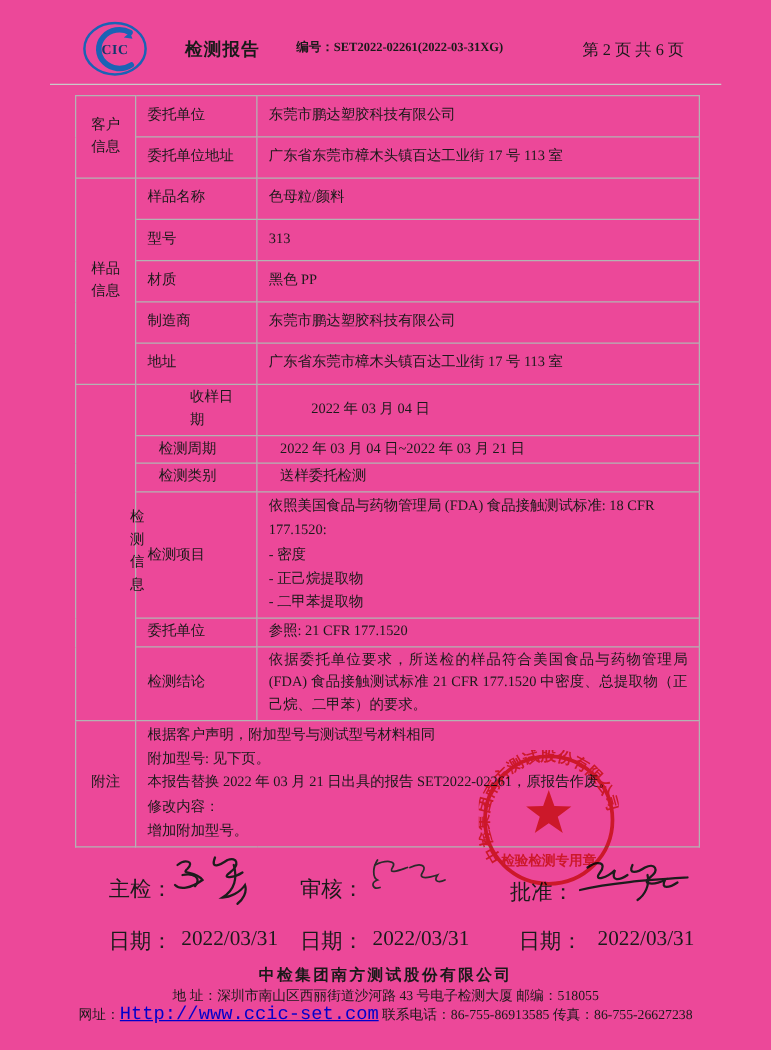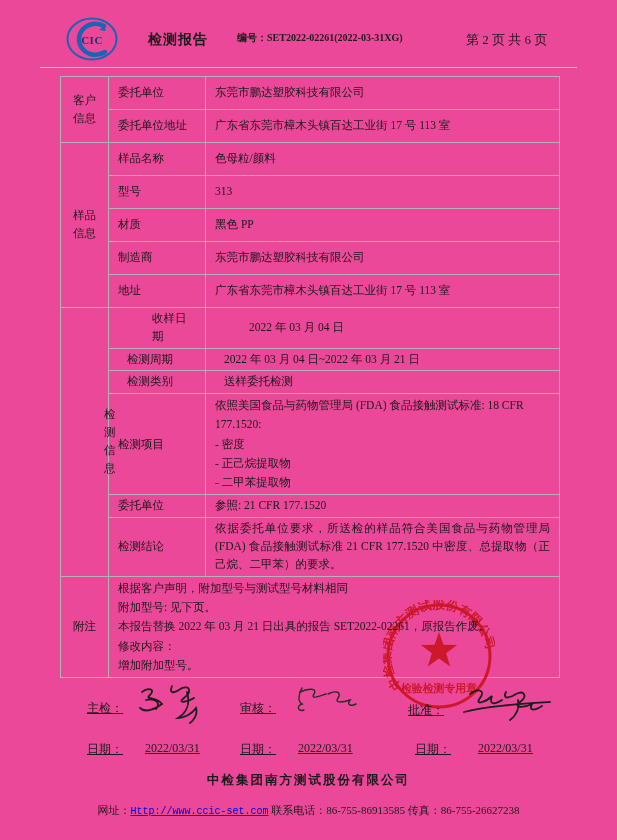--- a/index.html
+++ b/index.html
@@ -39,36 +39,36 @@
   .preline { white-space: pre-line; }
   .justify { text-align: justify; line-height: 1.6; }
   tr.r33 > td { height: 33px; }
   tr.r29 > td { height: 29px; padding-left: 43px; }
   tr.r22 > td { height: 22px; padding-left: 18px; }
   tr.r23 > td { height: 23px; }
   tr.r96 > td { height: 96px; line-height: 1.67; }
   tr.r50 > td { height: 50px; }
   tr.r98 > td { height: 98px; line-height: 1.68; }
   
-  .sig-label { position: absolute; font-size: 12px; text-decoration: underline; }
+  .sig-label { position: absolute; font-size: 17px; }
   .sig-svg   { position: absolute; }
   
   .stamp {
     position: absolute; left: 383px; top: 600px;
     opacity: 0.88; mix-blend-mode: multiply;
   }
   
   .ft { position: absolute; left: 0; width: 617px; text-align: center; }
   .ft-company { top: 772px; font-size: 12.5px; font-weight: bold; letter-spacing: 2px; }
   .ft-addr    { top: 789px; font-size: 11px; }
   .ft-web     { top: 803px; font-size: 11px; }
   .ft-link {
     color: #0000cc; text-decoration: underline;
     font-family: "Liberation Mono", "DejaVu Sans Mono", monospace;
-    font-size: 10px;
+    font-size: 15px;
   }
 </style>
 </head>
 <body>
 
 <div class="page">
 
   <svg class="logo" width="56" height="44" viewBox="0 0 56 44">
     <ellipse cx="28" cy="22" rx="24.5" ry="20.5" fill="none" stroke="#1a63b5" stroke-width="2"></ellipse>
     <path d="M 40,9 A 16.5,15.5 0 1 0 41,35" fill="none" stroke="#1a63b5" stroke-width="4.5" stroke-linecap="round"></path>
@@ -199,19 +199,20 @@
     <circle cx="0" cy="0" r="51" fill="none" stroke="#d93a2b" stroke-width="3"></circle>
     <path id="stamp-arc" d="M -38,31 A 48.5,48.5 0 1 1 38,31" fill="none"></path>
     <text font-family="Liberation Serif, serif" font-size="12" font-weight="bold" fill="#d93a2b">
       <textPath href="#stamp-arc" startOffset="0" textLength="178" lengthAdjust="spacingAndGlyphs">中检集团南方测试股份有限公司</textPath>
     </text>
     <polygon fill="#d93a2b" points="0,-24 4.5,-11.2 18.1,-10.9 7.2,-2.7 11.2,10.4 0,2.6 -11.2,10.4 -7.2,-2.7 -18.1,-10.9 -4.5,-11.2"></polygon>
     <text x="0" y="36" text-anchor="middle" font-family="Liberation Serif, serif" font-size="11" font-weight="bold" fill="#d93a2b" textLength="76" lengthAdjust="spacingAndGlyphs">检验检测专用章</text>
   </svg>
 
   <div class="ft ft-company">中检集团南方测试股份有限公司</div>
+  <div class="ft ft-addr">地  址：深圳市南山区西丽街道沙河路 43 号电子检测大厦   邮编：518055</div>
   <div class="ft ft-web">
     <span>网址：</span><a class="ft-link" href="#">Http://www.ccic-set.com</a>
     <span>联系电话：86-755-86913585</span>
     <span>传真：86-755-26627238</span>
   </div>
 
 </div>
 
 </body></html>

